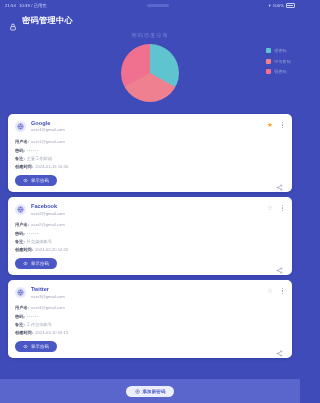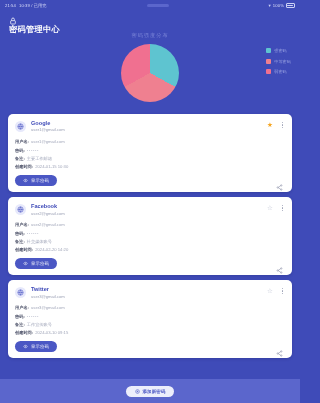--- a/index.html
+++ b/index.html
@@ -21,23 +21,22 @@
   .sb-right { display: flex; align-items: center; gap: 2px; }
   .sb-notch { width: 22px; height: 3px; border-radius: 2px; background: #5b66cc; }
   .batt { width: 9px; height: 4.5px; border: .5px solid #cdd2f5; border-radius: 1px;
           position: relative; }
   .batt:after { content:""; position:absolute; left:.5px; top:.5px; bottom:.5px; right:1px;
           background:#cdd2f5; border-radius:.5px; }
   .wifi-ic { font-size: 4.5px; color:#cdd2f5; }
 
   
   .appbar {
-    height: 19px; display: flex; gap: 5px;
+    height: 19px; display: flex; align-items: center; gap: 5px;
     padding: 0 9px;
-    flex-direction: column;
   }
   .appbar .lock {
     width: 8px; height: 8px; display:block;
   }
   .appbar-title { font-size: 8.2px; font-weight: 700; color: #ffffff; letter-spacing: .3px; }
 
   
   .chart-panel { position: relative; height: 84px; }
   .chart-title {
     text-align: center; font-size: 5.2px; color: #7b85d8;

